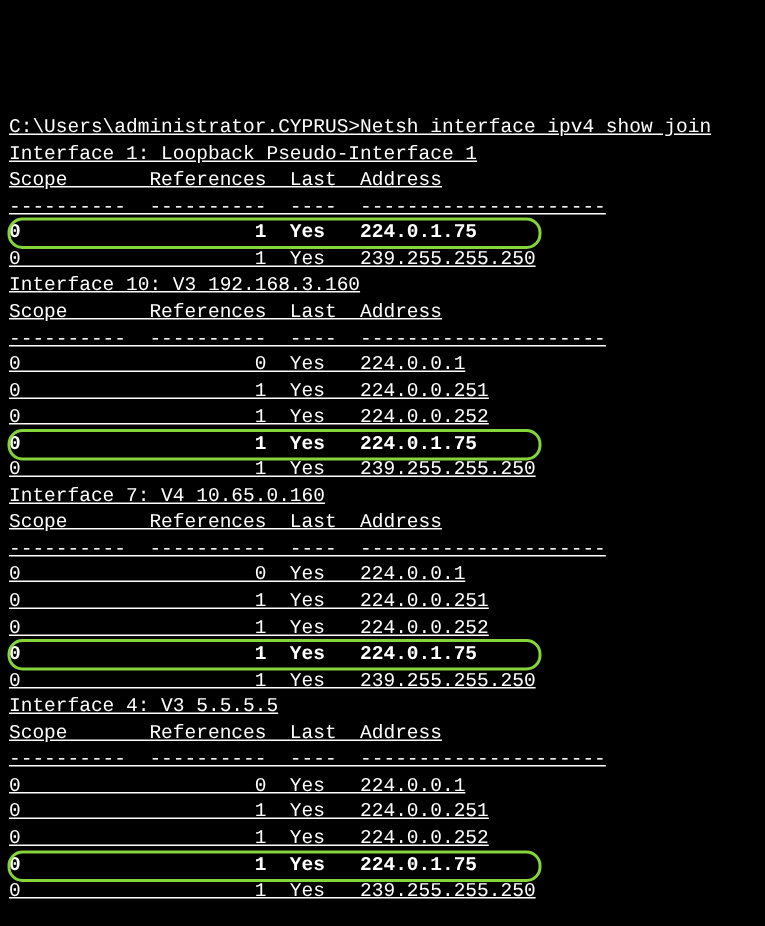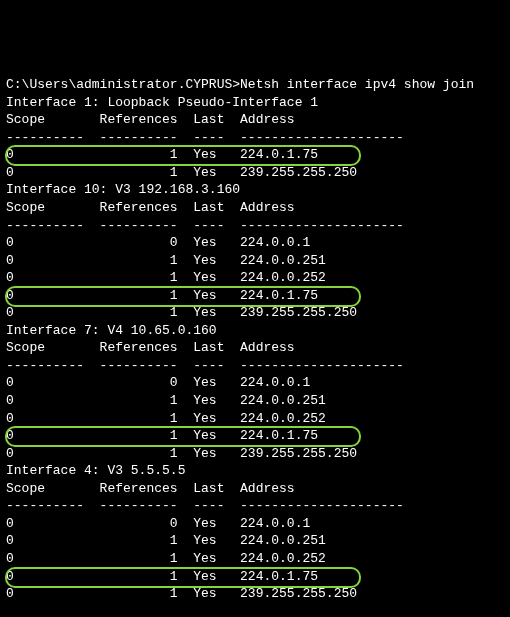--- a/index.html
+++ b/index.html
@@ -7,22 +7,22 @@
       color: #fff;
       font-family: Consolas, "Courier New", monospace;
       font-size: 13px;
       margin: 0;
       padding: 6px;
       white-space: pre;
       line-height: 1.35;
       width: 510px;
       box-sizing: border-box;
     }
-    .line { display: block; }
-    .row { position: relative; display: block; }
+    .line { display: block; text-decoration: underline; }
+    .row { position: relative; display: block; font-weight: bold; }
     .hl {
       position: absolute;
       top: -1px;
       height: 17px;
       border: 2px solid #84d43a;
       border-radius: 10px;
       left: -1px;
       width: 352px;
       pointer-events: none;
     }

